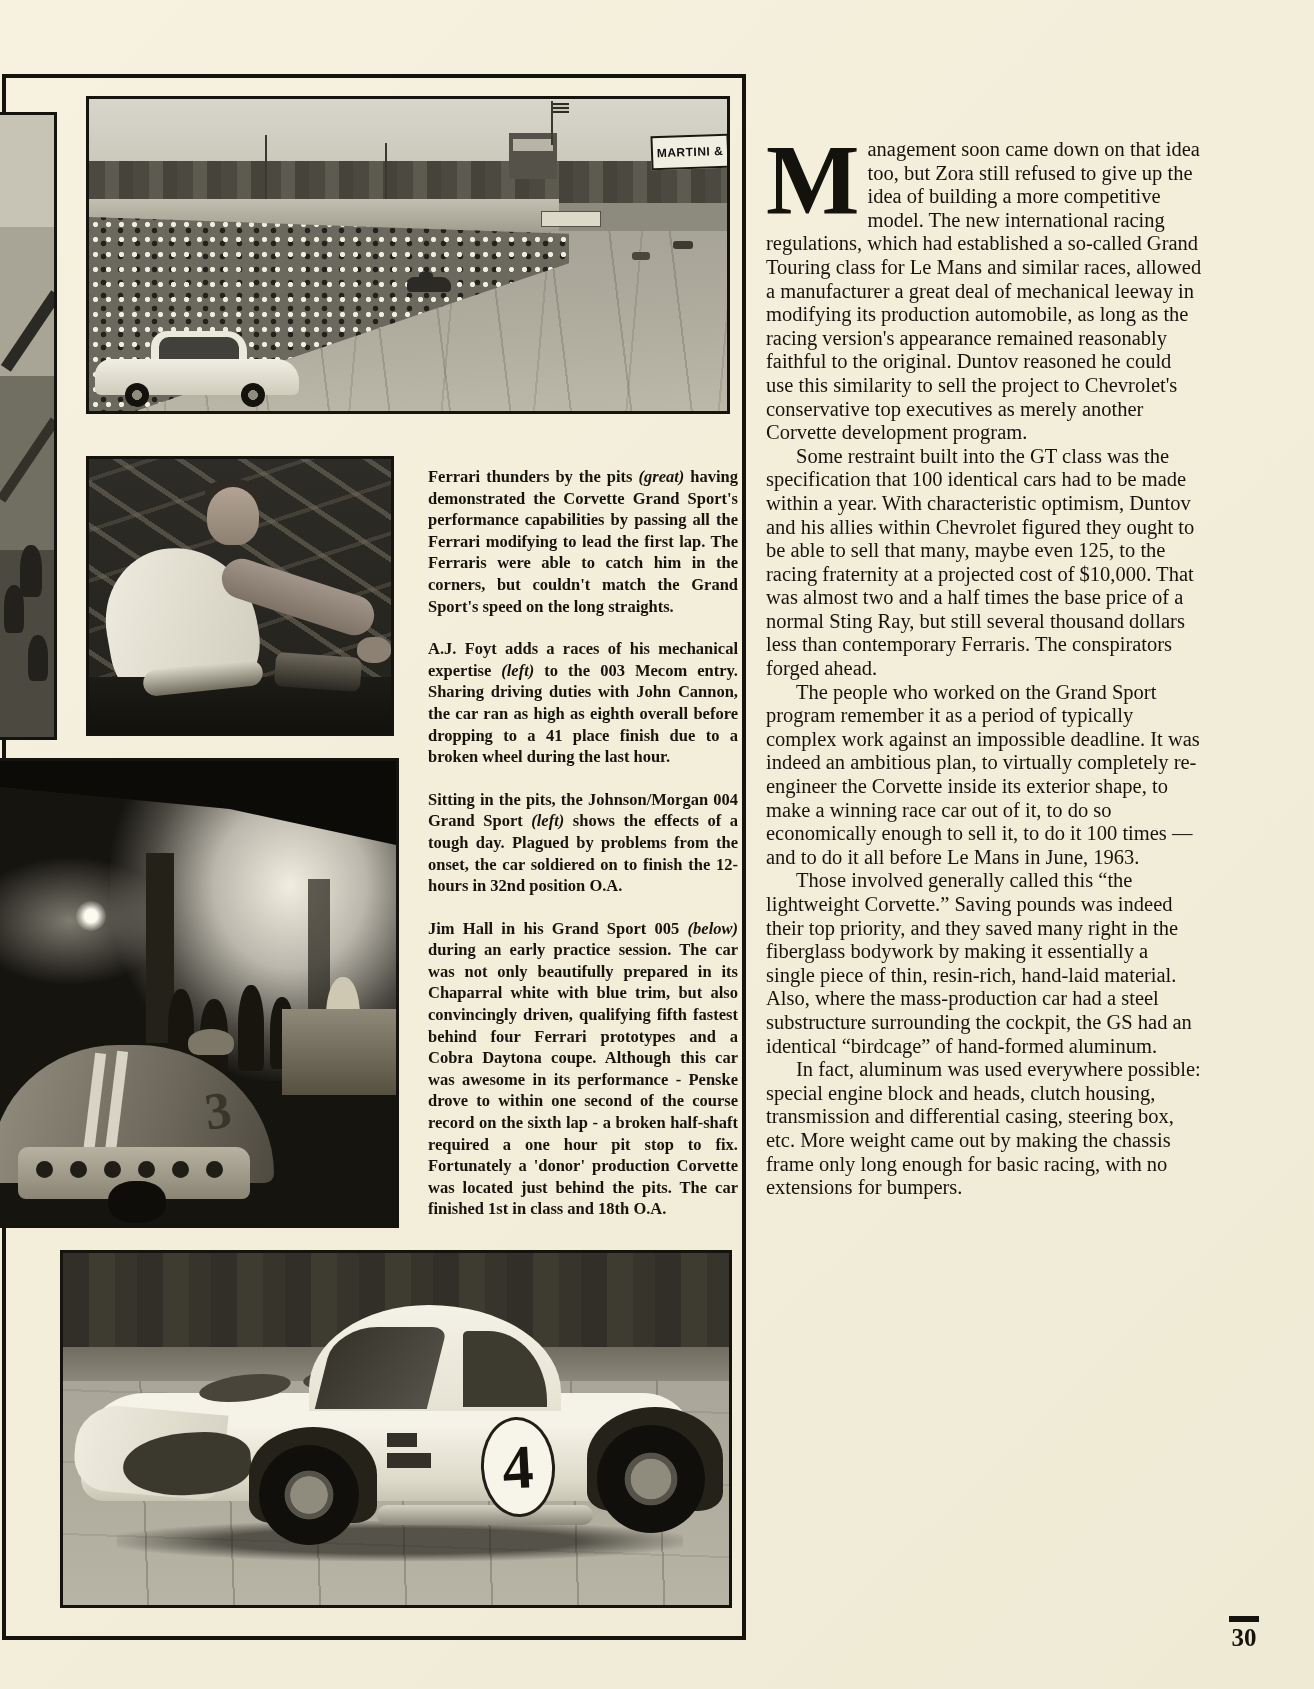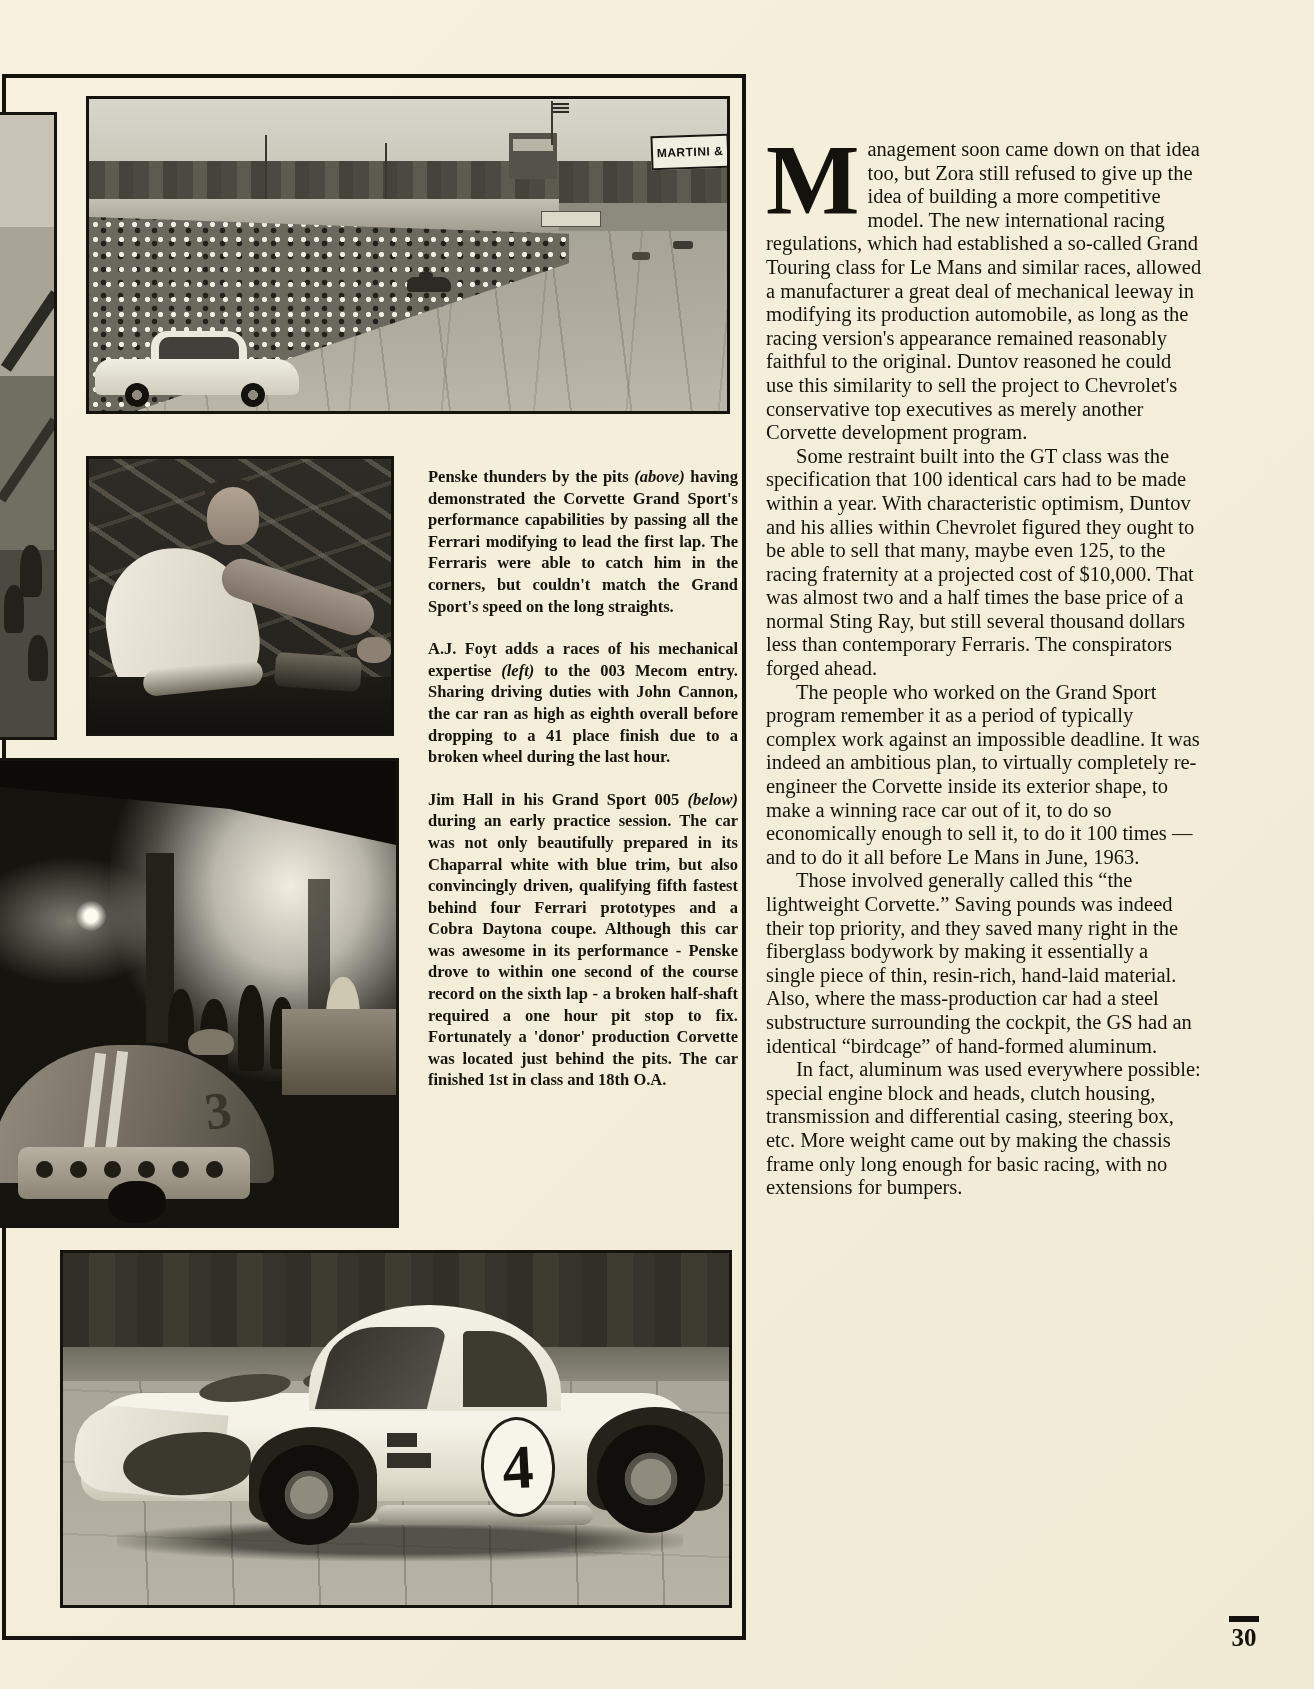--- a/index.html
+++ b/index.html
@@ -257,22 +257,23 @@
       <div class="abs car-windshield"></div>
       <div class="abs car-sidewin"></div>
       <div class="abs car-gill1"></div>
       <div class="abs car-gill2"></div>
       <div class="abs exhaust"></div>
       <div class="abs roundel">4</div>
     </div>
   </div>
 
   <div class="captions">
-    <p><span>Penske thunders by the pits </span><i>(above)</i><span> having demonstrated the Corvette Grand Sport's performance capabilities by passing all the Ferrari modifying to lead the first lap. The Ferraris were able to catch him in the corners, but couldn't match the Grand Sport's speed on the long straights.</span></p>
+    <p><span>Ferrari thunders by the pits </span><i>(great)</i><span> having demonstrated the Corvette Grand Sport's performance capabilities by passing all the Ferrari modifying to lead the first lap. The Ferraris were able to catch him in the corners, but couldn't match the Grand Sport's speed on the long straights.</span></p>
     <p><span>A.J. Foyt adds a races of his mechanical expertise </span><i>(left)</i><span> to the 003 Mecom entry. Sharing driving duties with John Cannon, the car ran as high as eighth overall before dropping to a 41 place finish due to a broken wheel during the last hour.</span></p>
+    <p><span>Sitting in the pits, the Johnson/Morgan 004 Grand Sport </span><i>(left)</i><span> shows the effects of a tough day. Plagued by problems from the onset, the car soldiered on to finish the 12-hours in 32nd position O.A.</span></p>
     <p><span>Jim Hall in his Grand Sport 005 </span><i>(below)</i><span> during an early practice session. The car was not only beautifully prepared in its Chaparral white with blue trim, but also convincingly driven, qualifying fifth fastest behind four Ferrari prototypes and a Cobra Daytona coupe. Although this car was awesome in its performance - Penske drove to within one second of the course record on the sixth lap - a broken half-shaft required a one hour pit stop to fix. Fortunately a 'donor' production Corvette was located just behind the pits. The car finished 1st in class and 18th O.A.</span></p>
   </div>
 
   <div class="bodycol">
     <p><span class="dropcap">M</span><span>anagement soon came down on that idea too, but Zora still refused to give up the idea of building a more competitive model. The new international racing regulations, which had established a so-called Grand Touring class for Le Mans and similar races, allowed a manufacturer a great deal of mechanical leeway in modifying its production automobile, as long as the racing version's appearance remained reasonably faithful to the original. Duntov reasoned he could use this similarity to sell the project to Chevrolet's conservative top executives as merely another Corvette development program.</span></p>
     <p class="indent">Some restraint built into the GT class was the specification that 100 identical cars had to be made within a year.  With characteristic optimism, Duntov and his allies within Chevrolet figured they ought to be able to sell that many, maybe even 125, to the racing fraternity at a projected cost of $10,000.  That was almost two and a half times the base price of a normal Sting Ray, but still several thousand dollars less than contemporary Ferraris. The conspirators forged ahead.</p>
     <p class="indent">The people who worked on the Grand Sport program remember it as a period of typically complex work against an impossible deadline.  It was indeed an ambitious plan, to virtually completely re-engineer the Corvette inside its exterior shape, to make a winning race car out of it, to do so economically enough to sell it, to do it  100 times — and to do it all before Le Mans in June, 1963.</p>
     <p class="indent">Those involved generally called this “the lightweight Corvette.”  Saving pounds was indeed their top priority, and they saved many right in the fiberglass bodywork by making it essentially a single piece of thin, resin-rich, hand-laid material. Also, where the mass-production  car had a steel substructure surrounding the cockpit, the GS had an identical “birdcage” of hand-formed aluminum.</p>
     <p class="indent">In fact, aluminum was used everywhere possible:  special engine block and heads, clutch housing, transmission and differential casing, steering box, etc. More weight came out by making the chassis frame only long enough for basic racing, with no extensions for bumpers.</p>
   </div>

